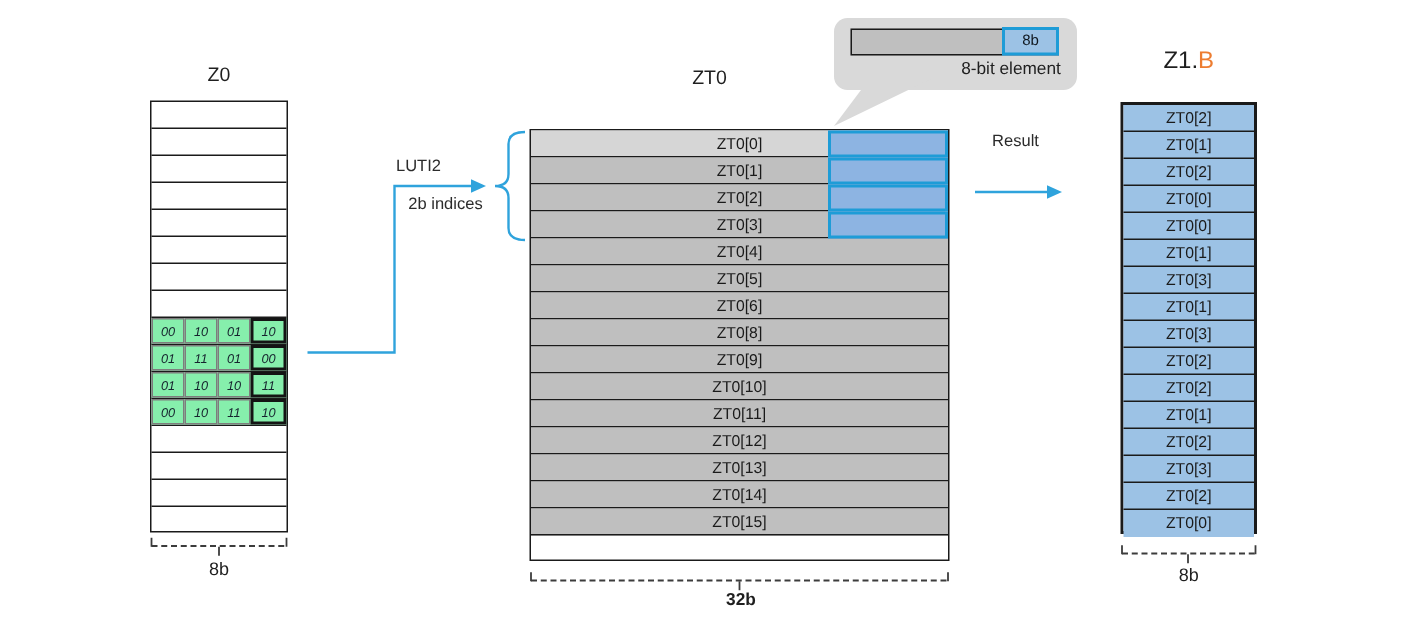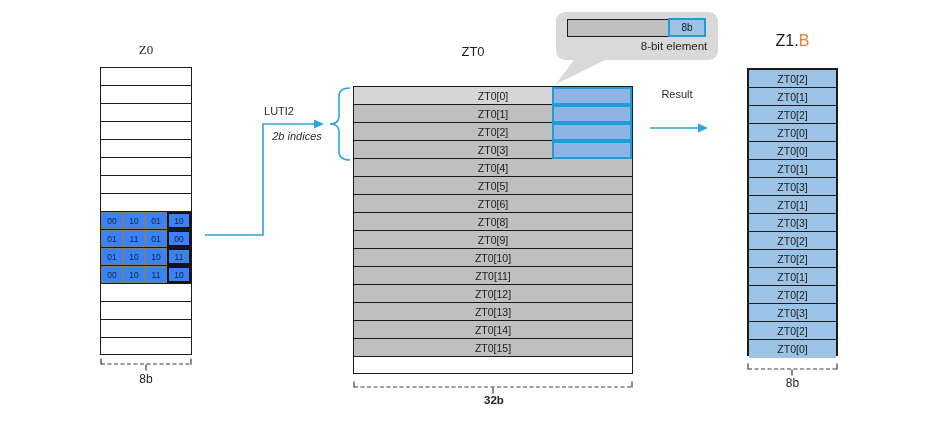--- a/index.html
+++ b/index.html
@@ -10,23 +10,23 @@
   .flow-label{position:absolute;text-align:center;font-size:11px;color:#2b2b2b;}
 
   
   .reg{position:absolute;box-sizing:border-box;background:#fff;border:1.5px solid #1a1a1a;}
   .rrow{box-sizing:border-box;height:18px;border-bottom:1.5px solid #1a1a1a;
         display:flex;align-items:center;justify-content:center;font-size:10.5px;}
   .rrow:last-child{border-bottom:none;}
 
   
   .idx-row{padding:0;display:flex;align-items:stretch;justify-content:stretch;}
-  .idx-cell{flex:1;box-sizing:border-box;background:#3b82f6;border:1.5px solid #7d7d7d;
+  .idx-cell{flex:1;box-sizing:border-box;background:#86efac;border:1.5px solid #7d7d7d;
             display:flex;align-items:center;justify-content:center;
-            font-size:8.5px;color:#16232e;}
+            font-size:8.5px;color:#16232e;font-style:italic;}
   .idx-cell.last{border:2px solid #141414;}
 
   
   .zt0-row{background:#BFBFBF;}
   .zt0-row.first{background:#D6D6D6;}
   .hl-block{position:absolute;left:198px;top:0;width:80px;height:72px;}
   .hl-cell{box-sizing:border-box;height:18px;border:2px solid #1E9CD7;background:#8DB4E2;}
 
   
   .z1b{border-width:2px;}
@@ -43,21 +43,21 @@
   .callout-caption{position:absolute;left:0;top:28px;width:100%;text-align:center;
                    font-size:11.5px;color:#1f1f1f;padding-left:37px;}
   .orange{color:#ED7D31;}
   svg.overlay{position:absolute;left:0;top:0;pointer-events:none;}
 </style>
 </head>
 <body>
 
 <div class="canvas">
 
-  <div class="title" style="left:100px;top:42px;width:92px;font-family:Liberation Serif, serif;">Z0</div>
+  <div class="title" style="left:100px;top:42px;width:92px;">Z0</div>
 
   <div class="reg" style="left:100px;top:67px;width:92px;height:288px;">
     <div class="rrow"></div>
     <div class="rrow"></div>
     <div class="rrow"></div>
     <div class="rrow"></div>
     <div class="rrow"></div>
     <div class="rrow"></div>
     <div class="rrow"></div>
     <div class="rrow"></div>
@@ -87,21 +87,21 @@
     </div>
     <div class="rrow"></div>
     <div class="rrow"></div>
     <div class="rrow"></div>
     <div class="rrow"></div>
   </div>
 
   <div class="dim-label" style="left:100px;top:372px;width:92px;">8b</div>
 
   <div class="flow-label" style="left:239px;top:105px;width:80px;">LUTI2</div>
-  <div class="flow-label" style="left:247px;top:130px;width:100px;font-style:italic;">2b indices</div>
+  <div class="flow-label" style="left:247px;top:130px;width:100px;">2b indices</div>
   <div class="flow-label" style="left:642px;top:88px;width:70px;">Result</div>
 
   <div class="title" style="left:413px;top:44px;width:120px;">ZT0</div>
 
   <div class="reg" style="left:353px;top:86px;width:280px;height:288px;">
     <div class="rrow zt0-row first">
         <span>ZT0[0]</span>
       </div>
     <div class="rrow zt0-row">
         <span>ZT0[1]</span>

